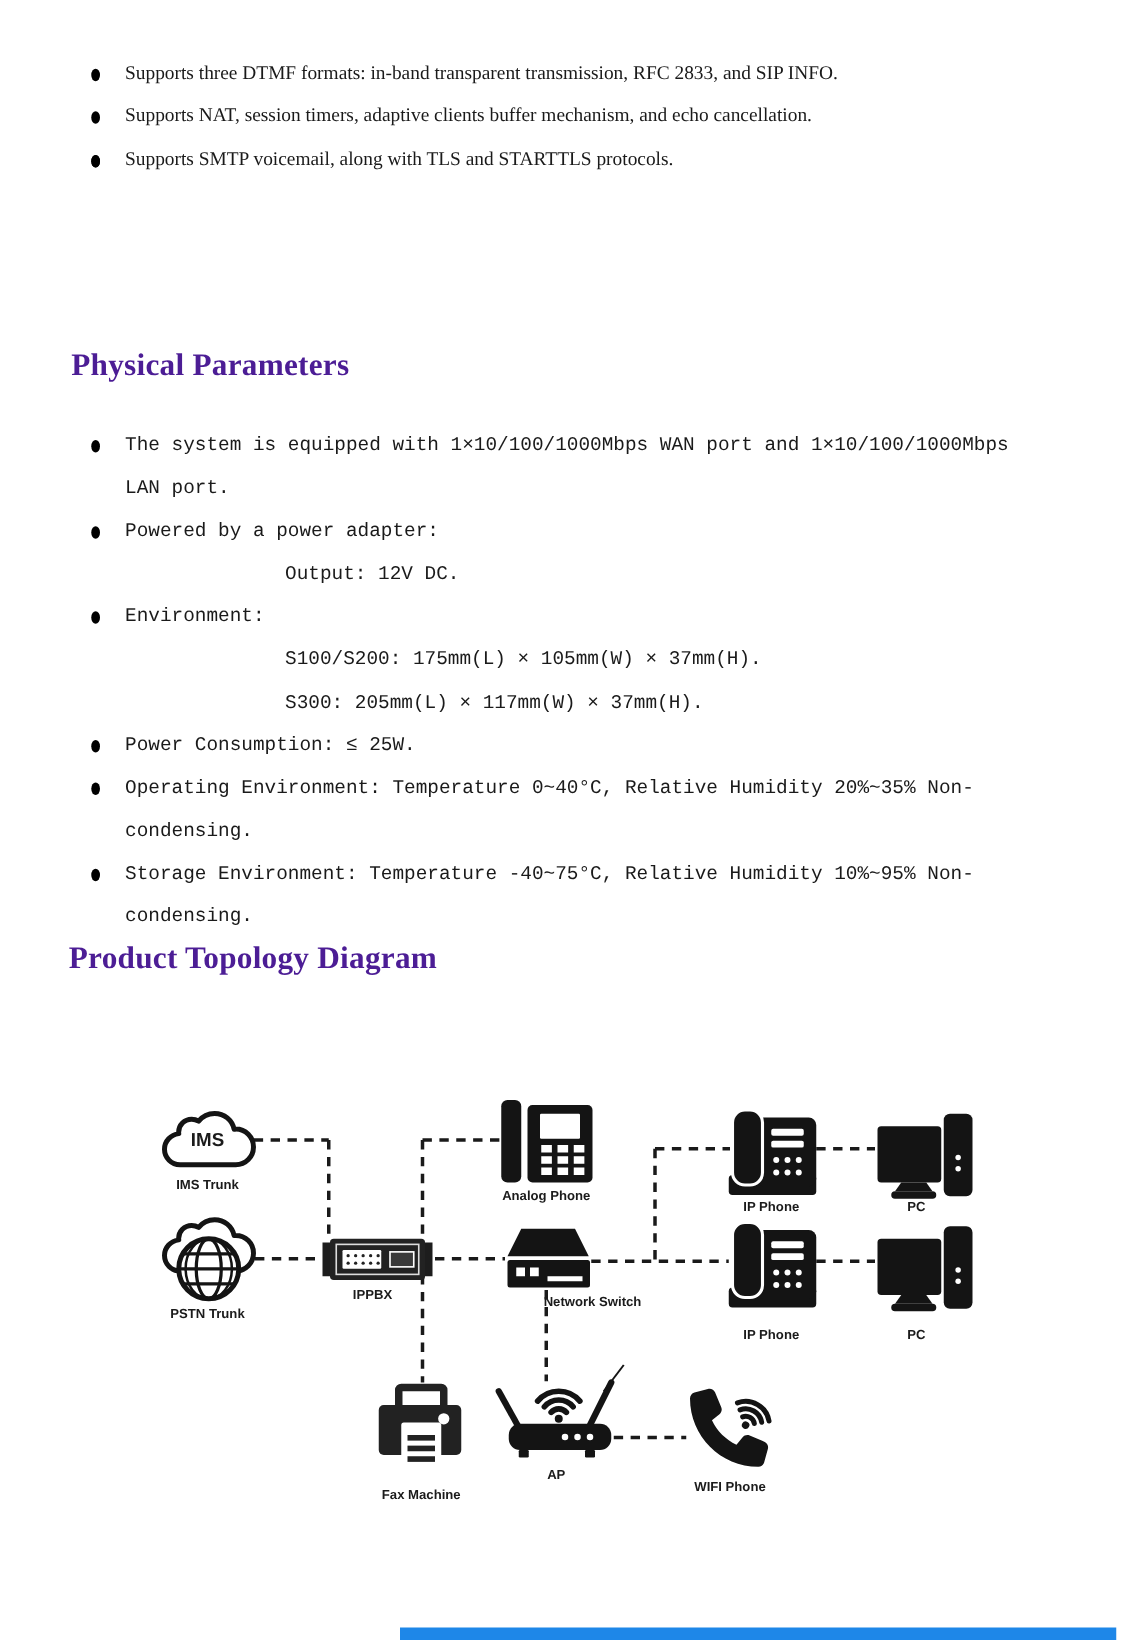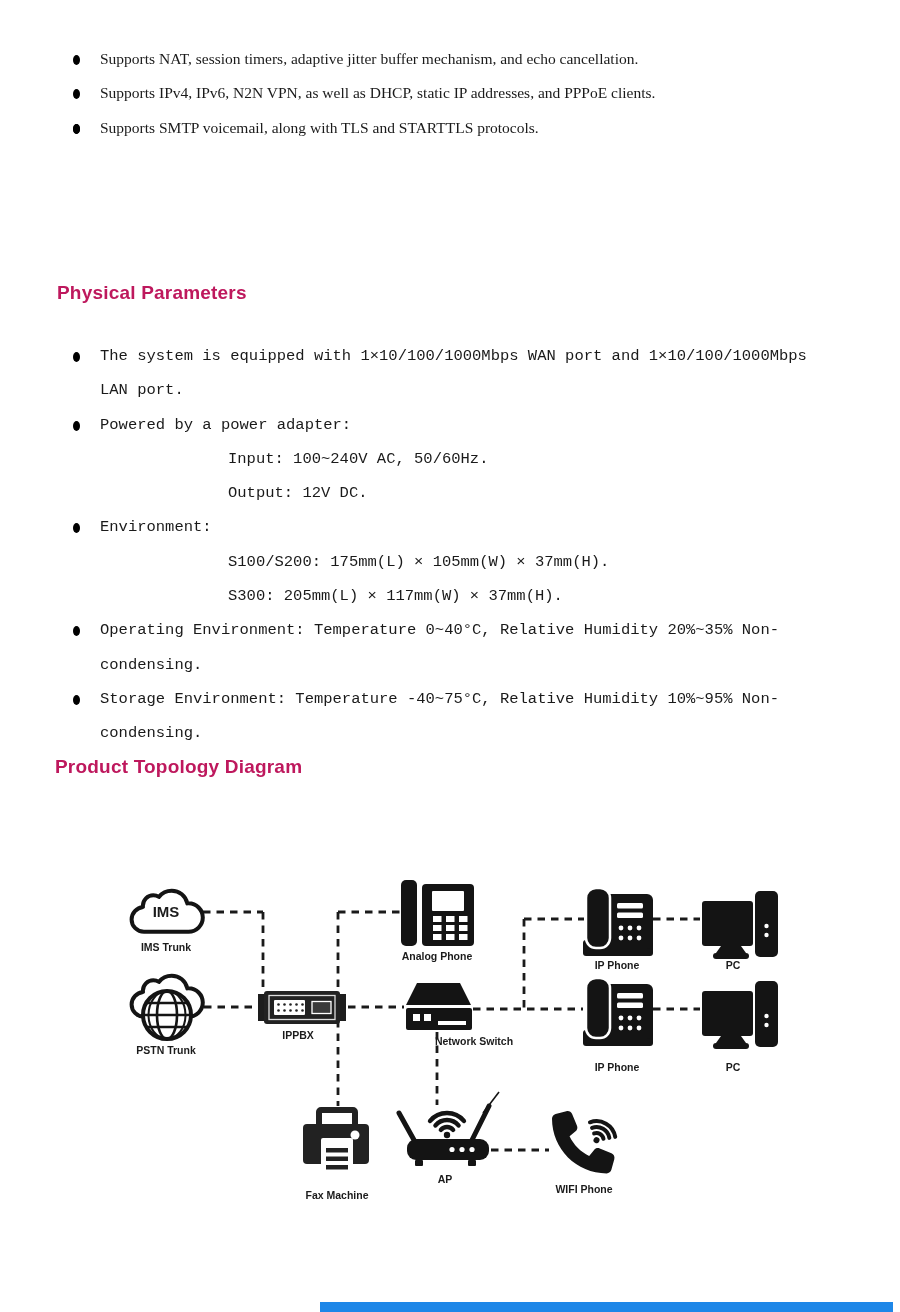--- a/index.html
+++ b/index.html
@@ -8,54 +8,54 @@
     font-family:"Liberation Serif", serif;color:#1a1a1a;overflow:hidden;
   }
   .blist{position:absolute;left:70px;width:766px;font-size:15.5px;line-height:34.3px;}
   .brow{position:relative;padding-left:30px;}
   .brow .dot{
     position:absolute;left:3px;top:13px;width:7px;height:10px;
     background:#000;border-radius:50%;
   }
   .brow.indent{padding-left:158px;}
   .sec-heading{
-    position:absolute;margin:0;font-family:Liberation Sans, sans-serif;
-    font-weight:700;font-size:19px;line-height:30px;color:#be185d;letter-spacing:0.2px;
+    position:absolute;margin:0;font-family:Liberation Serif, serif;
+    font-weight:700;font-size:25px;line-height:30px;color:#4c1d95;letter-spacing:0.2px;
   }
   #heading-physical{left:57px;top:278px;}
   #heading-topology{left:55px;top:752px;}
   .diagram{position:absolute;left:100px;top:855px;width:700px;height:360px;}
   .footer-bar{position:absolute;left:320px;top:1302px;width:573px;height:10px;background:#1e87e8;}
   svg text{
     font-family:"Liberation Sans", sans-serif;font-weight:700;
     font-size:10.5px;fill:#1b1b1b;text-anchor:middle;
   }
   svg .conn{stroke:#1a1a1a;stroke-width:2.8;fill:none;stroke-dasharray:7.5 6;}
   svg .ink{fill:#141414;}
 </style>
 </head>
 <body>
 
 <div class="blist" style="top:42px;">
-  <div class="brow"><span class="dot"></span><span>Supports NAT, session timers, adaptive jitter buffer mechanism, and echo cancellation.</span></div>
-  <div class="brow"><span class="dot"></span><span>Supports IPv4, IPv6, N2N VPN, as well as DHCP, static IP addresses, and PPPoE clients.</span></div>
+  <div class="brow"><span class="dot"></span><span>Supports three DTMF formats: in-band transparent transmission, RFC 2833, and SIP INFO.</span></div>
+  <div class="brow"><span class="dot"></span><span>Supports NAT, session timers, adaptive clients buffer mechanism, and echo cancellation.</span></div>
   <div class="brow"><span class="dot"></span></div>
   <div class="brow"><span class="dot"></span><span>Supports SMTP voicemail, along with TLS and STARTTLS protocols.</span></div>
 </div>
 
 <h1 id="heading-physical" class="sec-heading">Physical Parameters</h1>
 
 <div class="blist" style="top:339px;font-family:Liberation Mono, monospace;">
   <div class="brow"><span class="dot"></span><span>The system is equipped with 1×10/100/1000Mbps WAN port and 1×10/100/1000Mbps LAN port.</span></div>
   <div class="brow"><span class="dot"></span><span>Powered by a power adapter:</span></div>
-  <div class="brow indent"><span>Input: 100~240V AC, 50/60Hz.</span></div>
   <div class="brow indent"><span>Output: 12V DC.</span></div>
   <div class="brow"><span class="dot"></span><span>Environment:</span></div>
   <div class="brow indent"><span>S100/S200: 175mm(L) × 105mm(W) × 37mm(H).</span></div>
   <div class="brow indent"><span>S300: 205mm(L) × 117mm(W) × 37mm(H).</span></div>
+  <div class="brow"><span class="dot"></span><span>Power Consumption: ≤ 25W.</span></div>
   <div class="brow"><span class="dot"></span><span>Operating Environment: Temperature 0~40°C, Relative Humidity 20%~35% Non-condensing.</span></div>
   <div class="brow"><span class="dot"></span><span>Storage Environment: Temperature -40~75°C, Relative Humidity 10%~95% Non-condensing.</span></div>
 </div>
 
 <h1 id="heading-topology" class="sec-heading">Product Topology Diagram</h1>
 
 <div class="diagram">
 <svg width="700" height="360" viewBox="0 0 700 360">
   <defs>
     <g id="ipphone" class="ink">

